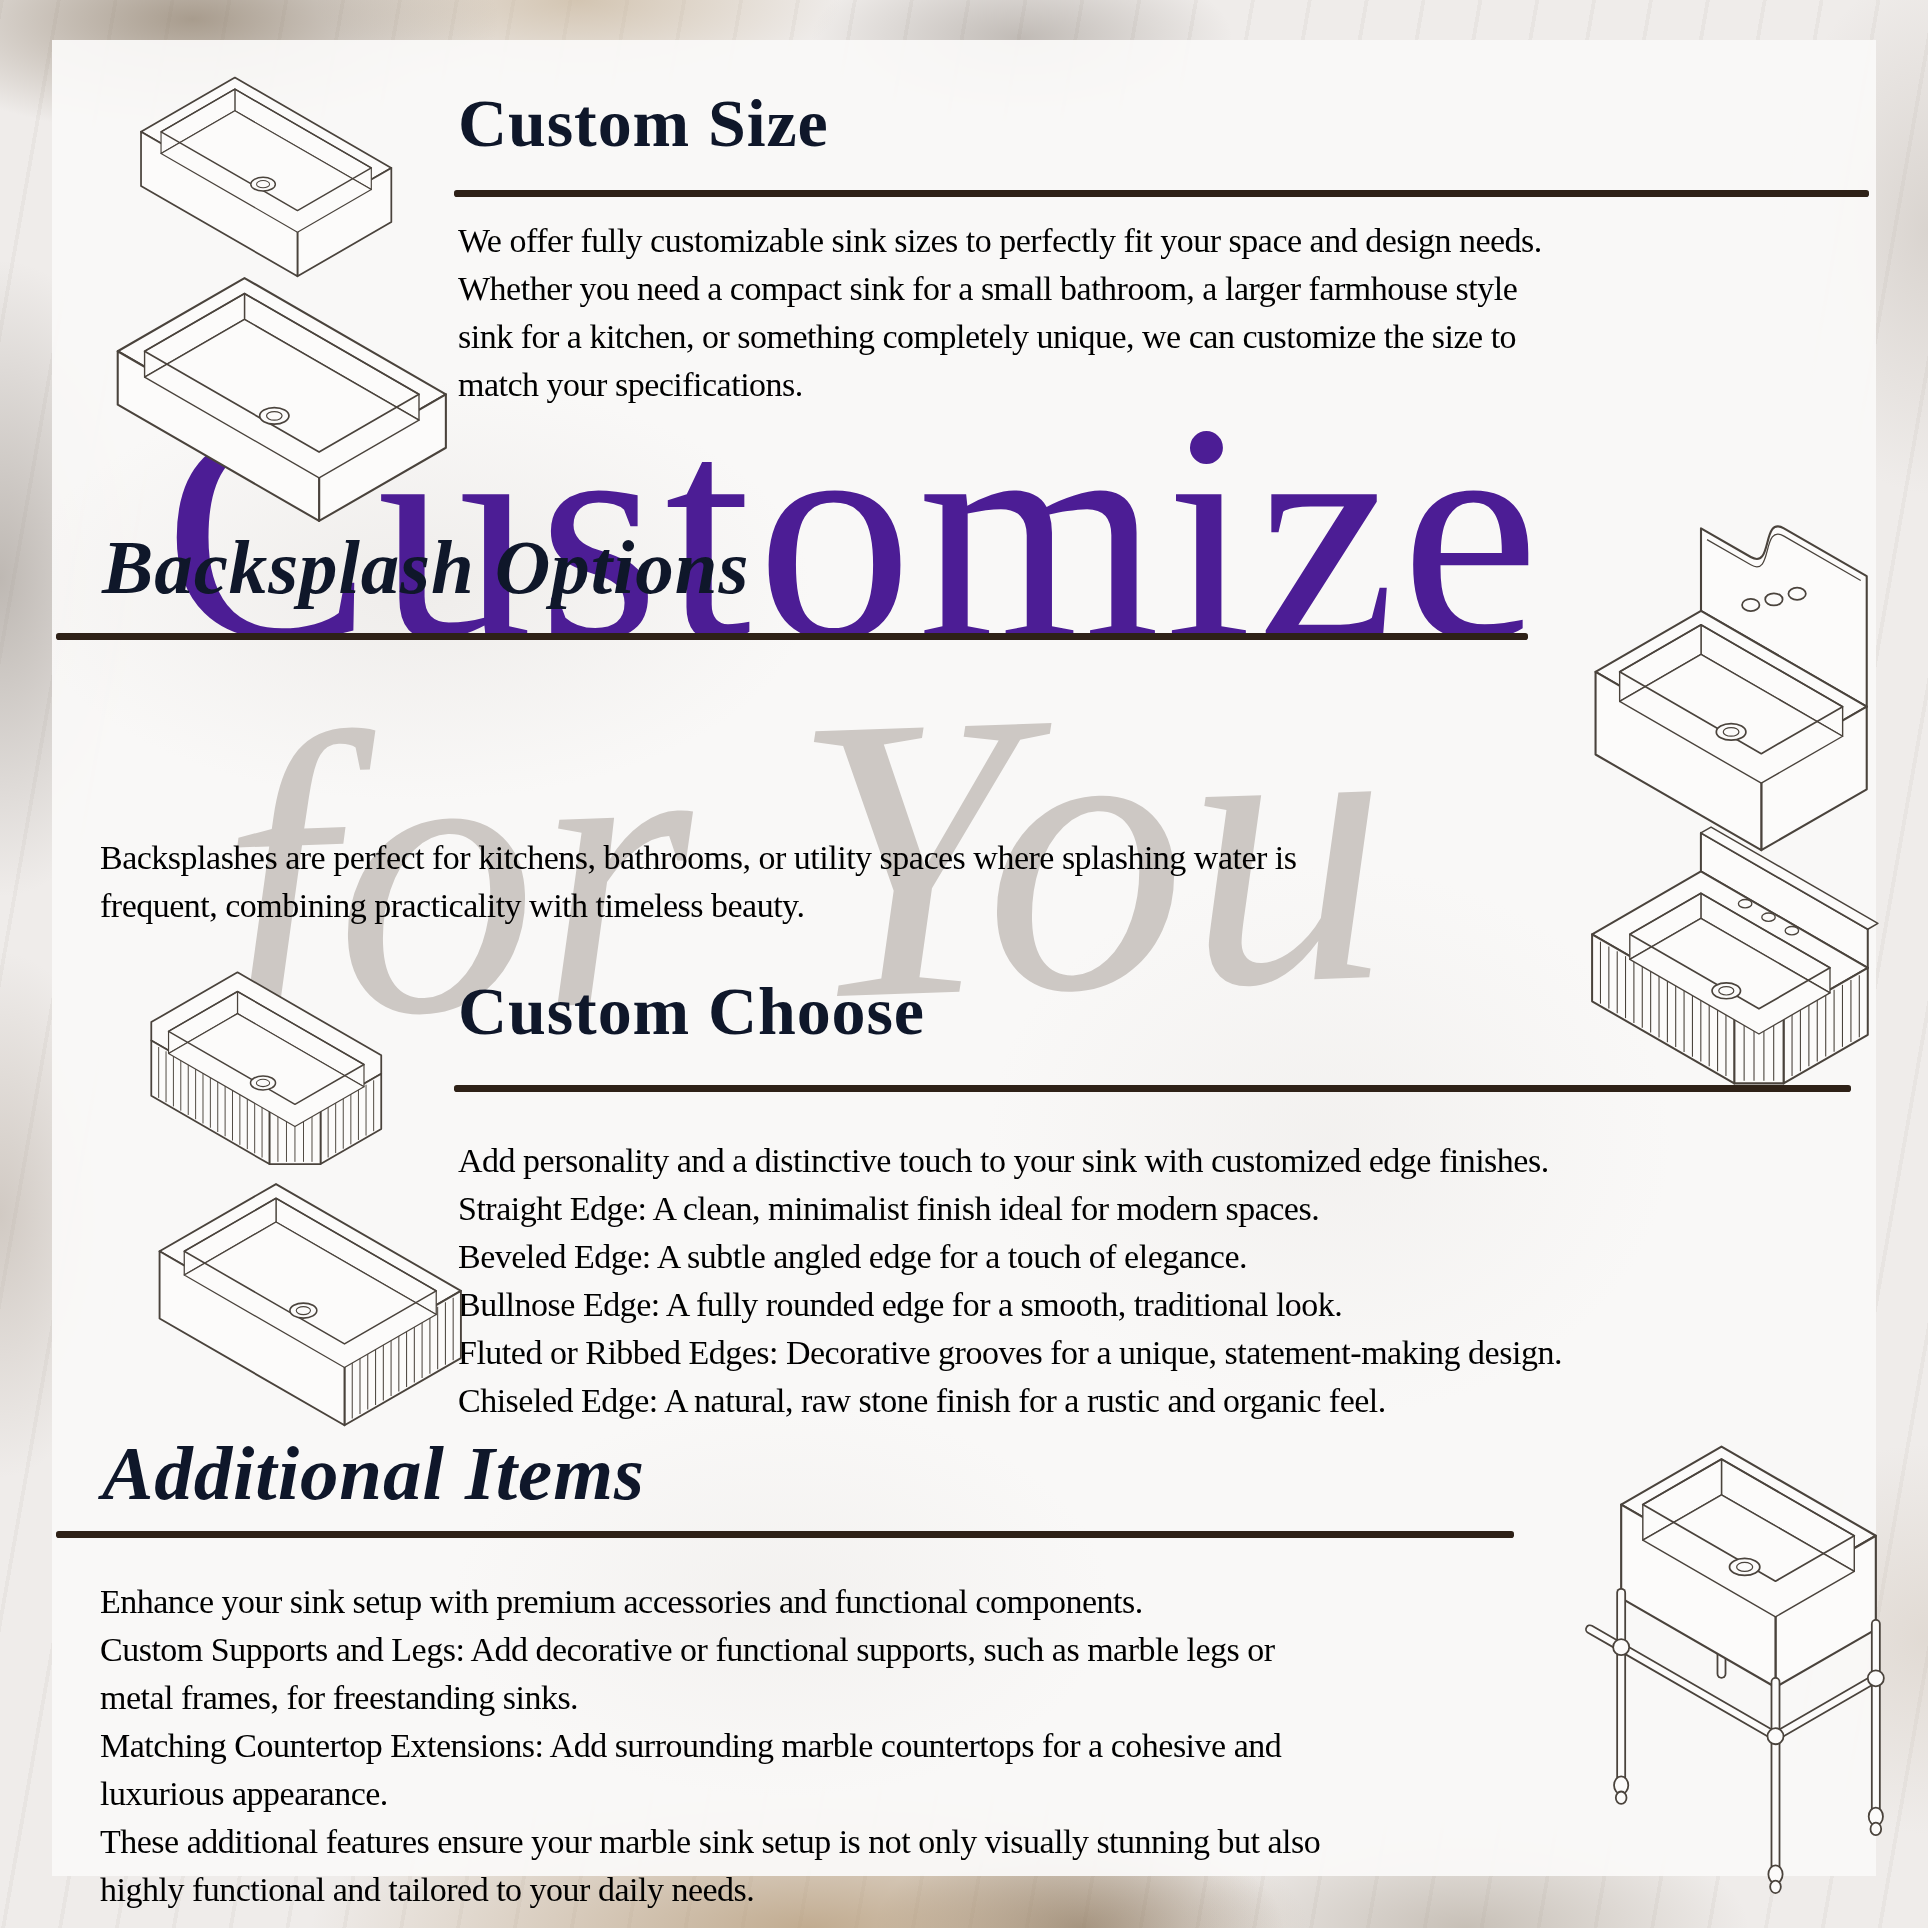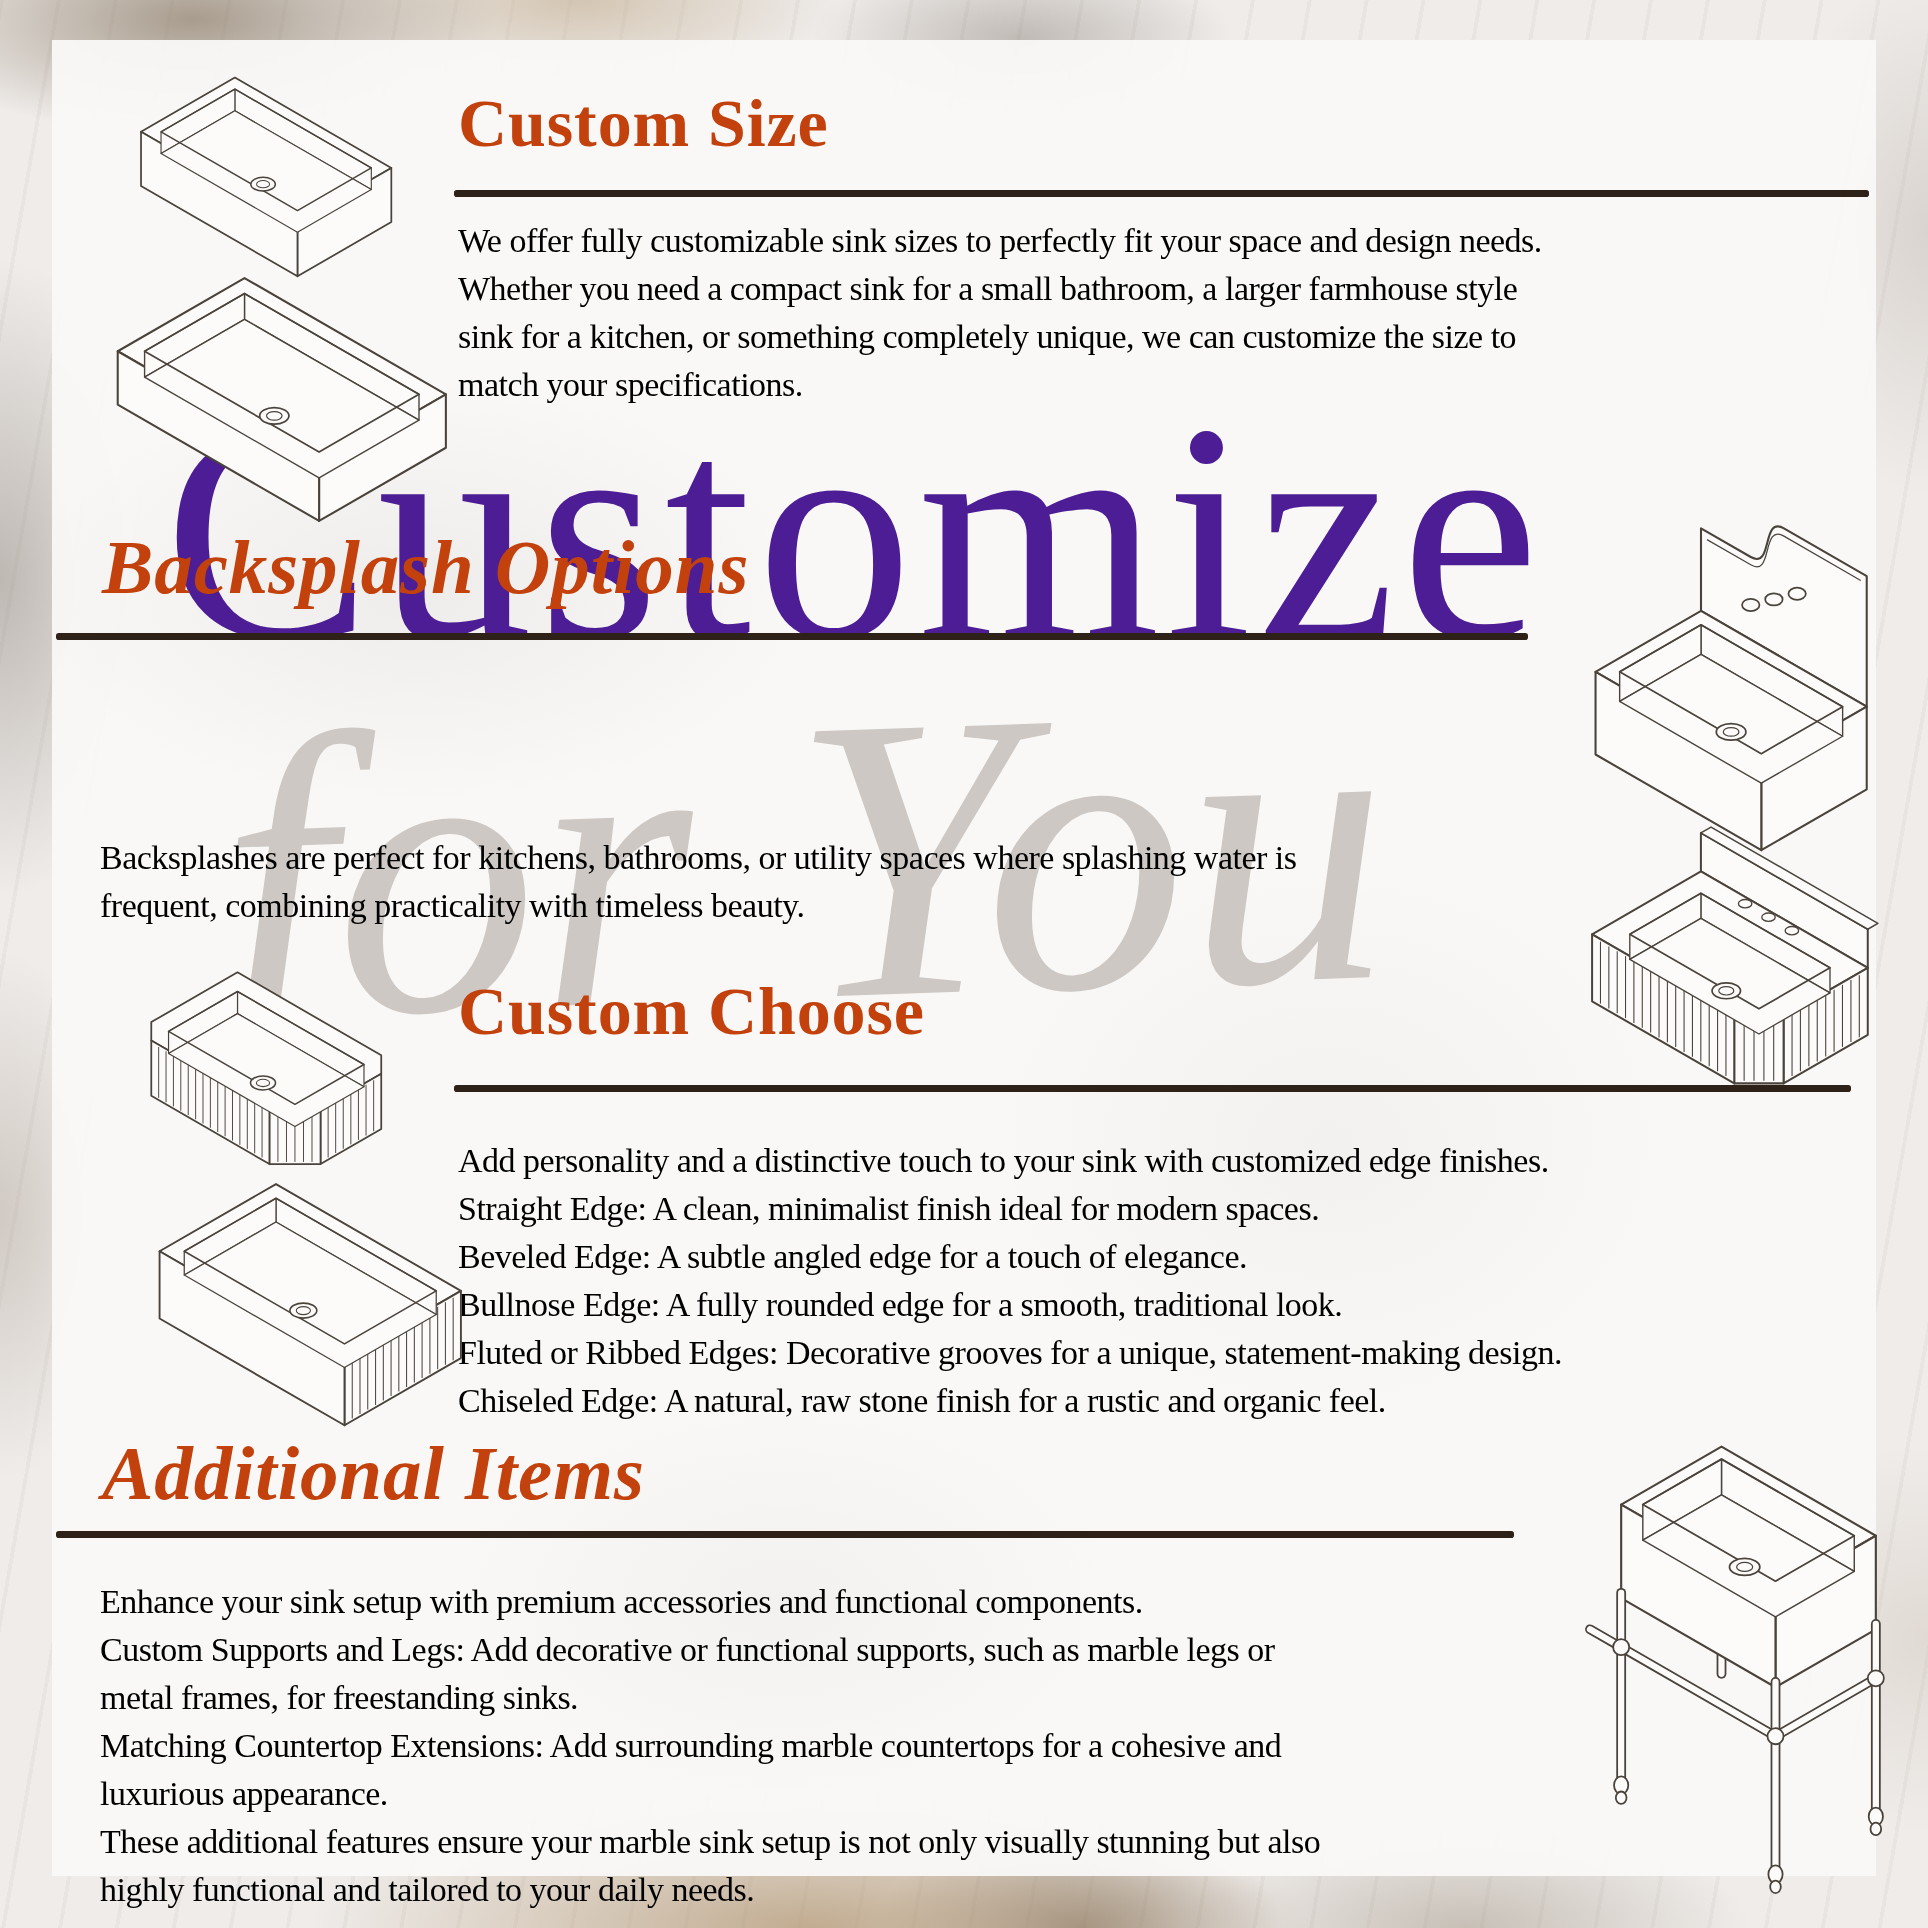--- a/index.html
+++ b/index.html
@@ -25,21 +25,21 @@
     background-color:rgba(250,249,248,.94);
     background-image:
       radial-gradient(ellipse 565px 301px at 20% 30%, rgba(213,208,203,.28), rgba(213,208,203,0) 70%),
       radial-gradient(ellipse 490px 395px at 70% 60%, rgba(220,216,212,.22), rgba(220,216,212,0) 70%),
       radial-gradient(ellipse 471px 282px at 40% 85%, rgba(215,210,205,.18), rgba(215,210,205,0) 70%);
     z-index:0;
   }
   .wm{position:absolute;z-index:1;pointer-events:none;white-space:nowrap;}
   #wm-word{left:136px;top:377px;font-size:311px;line-height:1;color:#4c1d95;letter-spacing:5.6px;margin-left:28px;}
   #wm-script{left:221px;top:638px;font-size:405px;line-height:1.1;color:#cdc8c4;font-style:italic;transform:rotate(-2deg);}
-  .sec-title{position:absolute;z-index:2;color:#c2410c;font-weight:700;line-height:1;letter-spacing:0.9px;}
+  .sec-title{position:absolute;z-index:2;color:#0f172a;font-weight:700;line-height:1;letter-spacing:0.9px;}
   .t-indent{font-size:68px;}
   .t-left{font-size:77px;font-style:italic;}
   .divider{position:absolute;z-index:2;height:6.6px;background:#2e2117;border-radius:2.8px;}
   .lines{
     position:absolute;z-index:2;color:#000000;font-size:34px;line-height:48px;
     letter-spacing:-0.5px;white-space:pre-line;
   }
   .ill{position:absolute;z-index:2;}
   .ill svg{display:block;}
 </style>

